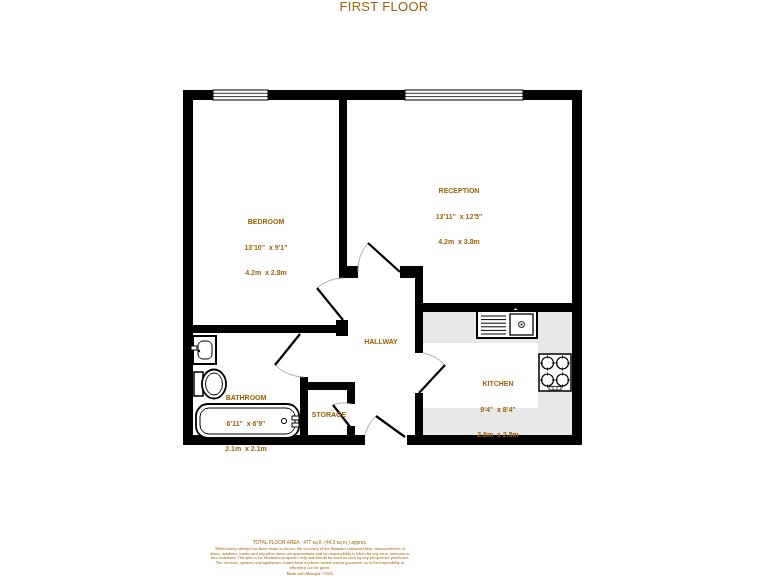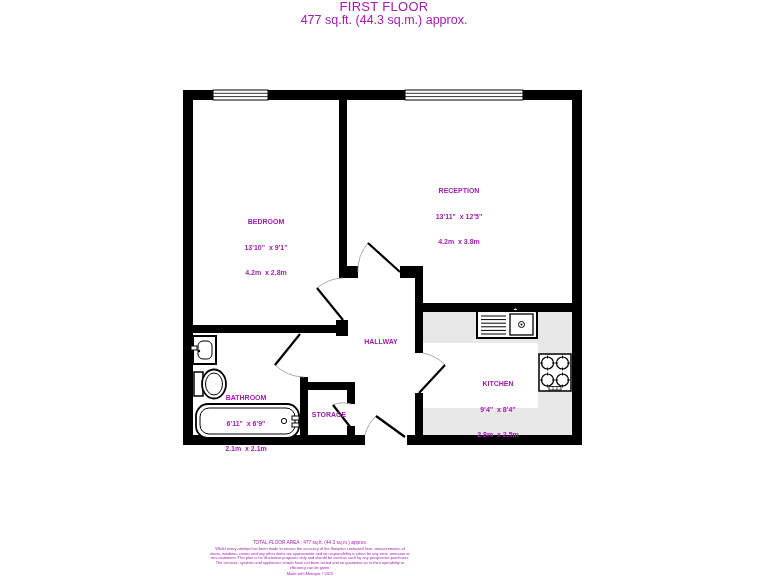--- a/index.html
+++ b/index.html
@@ -1,17 +1,17 @@
 <!DOCTYPE html>
 <html><head>
 <meta charset="utf-8">
 <style>
   html,body{margin:0;padding:0;background:#fff;}
   .page{position:relative;width:620px;height:576px;background:#fff;
-        font-family:"Liberation Sans", sans-serif;color:#a21caf;overflow:hidden;}
+        font-family:"Liberation Sans", sans-serif;color:#a16207;overflow:hidden;}
   .hdr{position:absolute;top:0;left:0;width:768px;text-align:center;}
   .hdr .t1{font-size:13px;line-height:14px;letter-spacing:.3px;}
   .hdr .t2{font-size:12.5px;line-height:13px;}
   .plan-svg{position:absolute;left:0;top:0;}
   .room-label{position:absolute;transform:translateX(-50%);text-align:center;
     font-weight:bold;font-size:7px;line-height:8.5px;white-space:pre;}
   .single-label{position:absolute;transform:translateX(-50%);
     font-weight:bold;font-size:7px;white-space:pre;}
   .ftr{position:absolute;top:540px;left:50%;transform:translateX(-50%);
        width:200px;text-align:center;}
@@ -19,21 +19,20 @@
   .ftr .disc{font-size:3.9px;line-height:4.7px;}
   .ftr .made{font-size:3.9px;line-height:5px;}
 </style>
 </head>
 <body>
 
 <div class="page">
 
   <div class="hdr">
     <div class="t1">FIRST FLOOR</div>
-    <div class="t2">477 sq.ft. (44.3 sq.m.) approx.</div>
   </div>
 
   <svg class="plan-svg" width="768" height="576" viewBox="0 0 768 576">
 
     <g>
       <rect x="423" y="312" width="149" height="123" fill="#e8e8e8"></rect>
       <rect x="423" y="343" width="115" height="65" fill="#ffffff"></rect>
     </g>
 
     <g fill="#000000">

